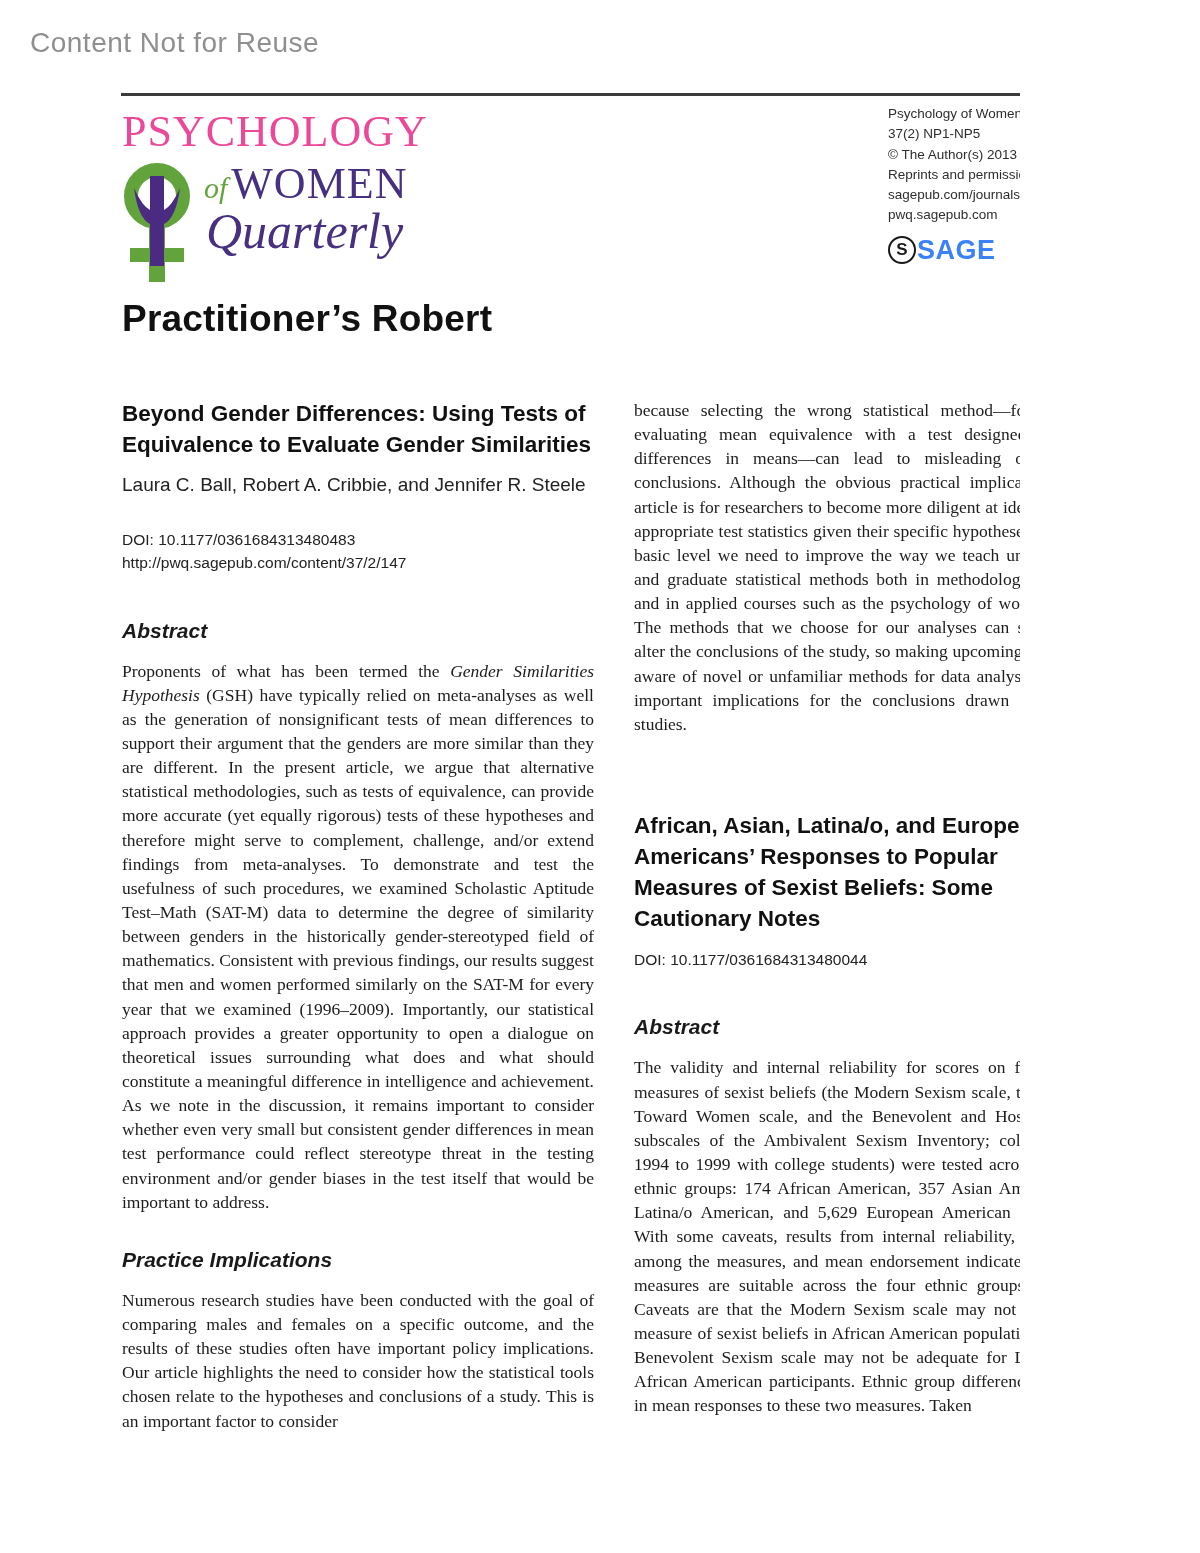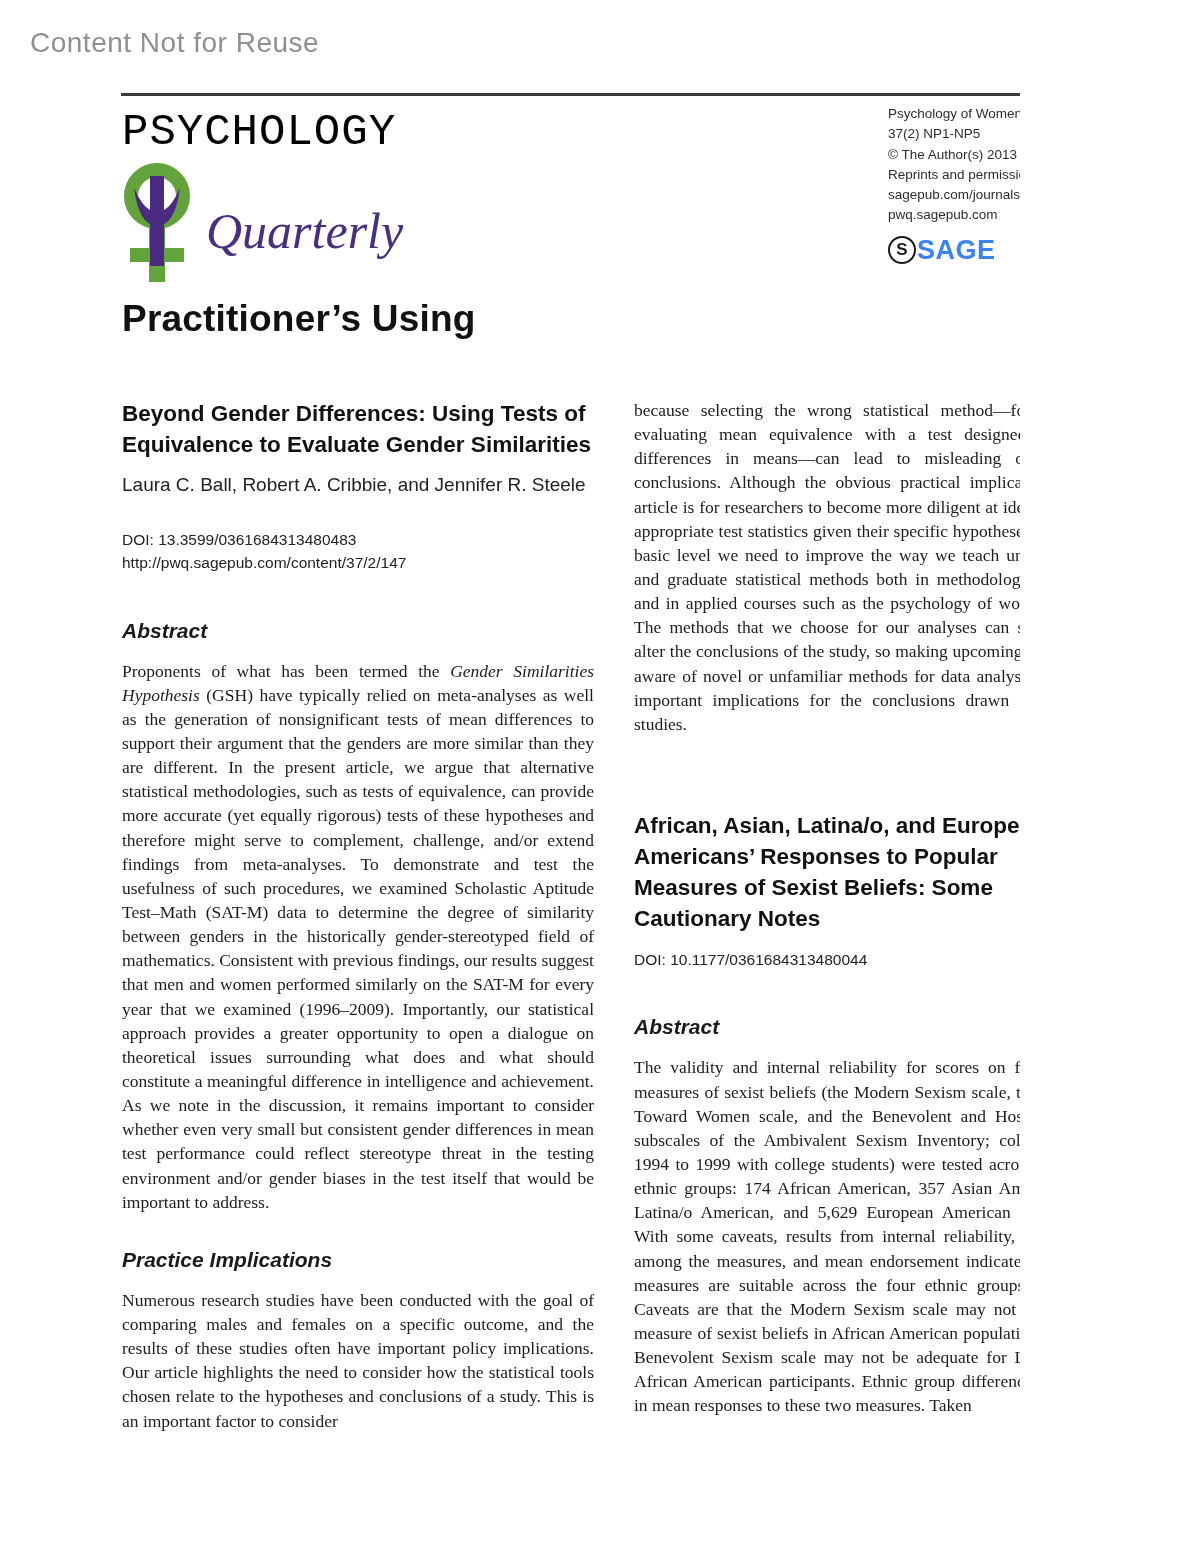--- a/index.html
+++ b/index.html
@@ -33,23 +33,23 @@
 
   
   .masthead {
     position: absolute;
     left: 122px;
     top: 110px;
     width: 360px;
     height: 190px;
   }
   .m-line1 {
-    font-family: Liberation Mono, monospace;
+    font-family: Liberation Serif, serif;
     font-size: 44px;
-    color: #000000;
+    color: #ec4899;
     letter-spacing: 1px;
     line-height: 1;
   }
   .logo-mark {
     position: absolute;
     left: 0;
     top: 52px;
     width: 70px;
     height: 126px;
   }
@@ -198,45 +198,48 @@
     <div class="logo-mark">
       <svg width="70" height="126" viewBox="0 0 70 126" xmlns="http://www.w3.org/2000/svg">
         <circle cx="35" cy="34" r="26" fill="none" stroke="#63a33c" stroke-width="14"></circle>
         <rect x="27" y="62" width="16" height="58" fill="#63a33c"></rect>
         <rect x="8" y="86" width="54" height="14" fill="#63a33c"></rect>
         <rect x="28" y="14" width="14" height="90" fill="#4b2a82"></rect>
         <path d="M12 26 Q20 44 28 48 L28 62 Q16 56 12 26 Z" fill="#4b2a82"></path>
         <path d="M58 26 Q50 44 42 48 L42 62 Q54 56 58 26 Z" fill="#4b2a82"></path>
       </svg>
     </div>
+    <div class="m-line2">
+      <span class="m-of">of</span><span class="m-women">WOMEN</span>
+    </div>
     <div class="m-line3">Quarterly</div>
   </div>
 
   <div class="pub-info">
     <div>Psychology of Women Quarterly</div>
     <div>37(2) NP1-NP5</div>
     <div>© The Author(s) 2013</div>
     <div>Reprints and permission:</div>
     <div>sagepub.com/journalsPermissions.nav</div>
     <div>pwq.sagepub.com</div>
     <div class="sage-logo">
       <span class="sage-s">S</span>
       <span class="sage-word">SAGE</span>
     </div>
   </div>
 
-  <div class="digest-title">Practitioner’s Using</div>
+  <div class="digest-title">Practitioner’s Robert</div>
 
   <div class="columns">
 
     <div class="col">
       <h2 class="art-title">Beyond Gender Differences: Using Tests of Equivalence to Evaluate Gender Similarities</h2>
       <p class="art-authors">Laura C. Ball, Robert A. Cribbie, and Jennifer R. Steele</p>
       <div class="art-doi">
-        <div>DOI: 13.3599/0361684313480483</div>
+        <div>DOI: 10.1177/0361684313480483</div>
         <div>http://pwq.sagepub.com/content/37/2/147</div>
       </div>
       <h3 class="sec-head">Abstract</h3>
       <p class="body-text"><span>Proponents of what has been termed the </span><span class="ital">Gender Similarities Hypothesis</span><span> (GSH) have typically relied on meta-analyses as well as the generation of nonsignificant tests of mean differences to support their argument that the genders are more similar than they are different. In the present article, we argue that alternative statistical methodologies, such as tests of equivalence, can provide more accurate (yet equally rigorous) tests of these hypotheses and therefore might serve to complement, challenge, and/or extend findings from meta-analyses. To demonstrate and test the usefulness of such procedures, we examined Scholastic Aptitude Test–Math (SAT-M) data to determine the degree of similarity between genders in the historically gender-stereotyped field of mathematics. Consistent with previous findings, our results suggest that men and women performed similarly on the SAT-M for every year that we examined (1996–2009). Importantly, our statistical approach provides a greater opportunity to open a dialogue on theoretical issues surrounding what does and what should constitute a meaningful difference in intelligence and achievement. As we note in the discussion, it remains important to consider whether even very small but consistent gender differences in mean test performance could reflect stereotype threat in the testing environment and/or gender biases in the test itself that would be important to address.</span></p>
       <h3 class="sec-head practice-head">Practice Implications</h3>
       <p class="body-text">Numerous research studies have been conducted with the goal of comparing males and females on a specific outcome, and the results of these studies often have important policy implications. Our article highlights the need to consider how the statistical tools chosen relate to the hypotheses and conclusions of a study. This is an important factor to consider</p>
     </div>
 
     <div class="col">
       <p class="body-text">because selecting the wrong statistical method—for example, evaluating mean equivalence with a test designed to detect differences in means—can lead to misleading or incorrect conclusions. Although the obvious practical implication of our article is for researchers to become more diligent at identifying the appropriate test statistics given their specific hypotheses, at a more basic level we need to improve the way we teach undergraduate and graduate statistical methods both in methodological courses and in applied courses such as the psychology of women/gender. The methods that we choose for our analyses can substantially alter the conclusions of the study, so making upcoming researchers aware of novel or unfamiliar methods for data analysis will have important implications for the conclusions drawn from future studies.</p>

